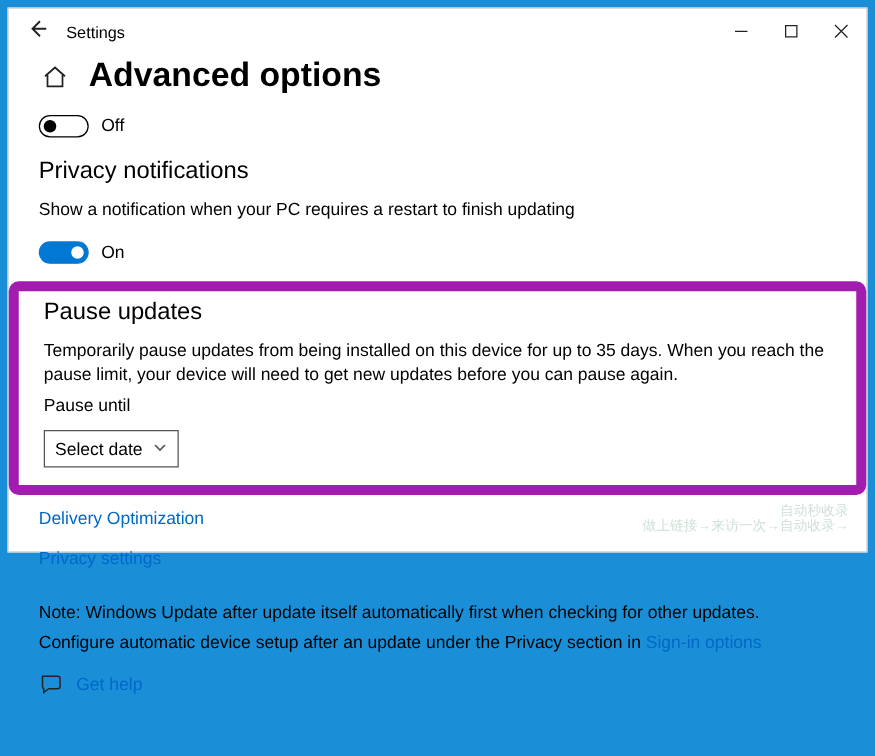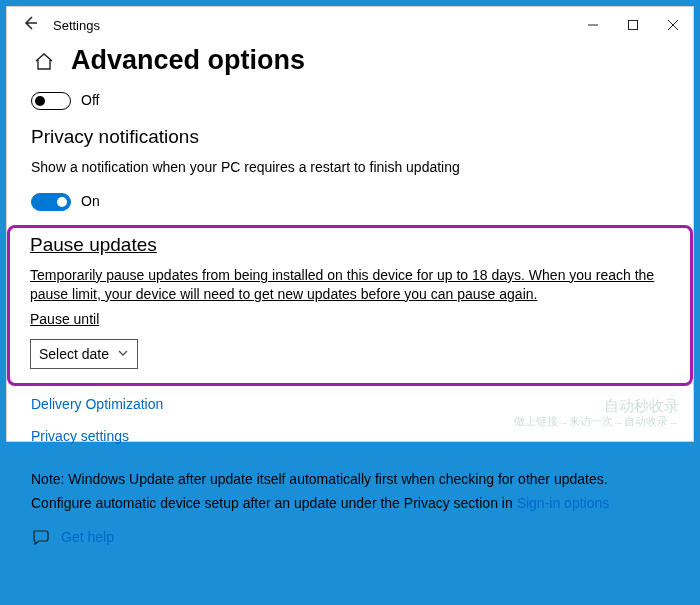--- a/index.html
+++ b/index.html
@@ -40,45 +40,44 @@
   .toggle { width: 40px; height: 18px; border: 1px solid #000; border-radius: 9px; position: relative; background:#fff; cursor:pointer; }
   .toggle .knob { position: absolute; width: 10px; height: 10px; border-radius: 50%; background:#000; top: 3px; left: 3px; }
   .toggle.on { background:#0078d4; border-color:#0078d4; }
   .toggle.on .knob { background:#fff; left: auto; right: 3px; }
   .toggle-label { margin-left: 10px; font-size: 14px; }
 
   .section-title { font-size: 19px; font-weight: 400; margin: 16px 0 10px 0; }
   .body-text { font-size: 14px; line-height: 1.35; margin: 6px 0; }
 
   .highlight {
-    border: 3px solid #a21caf; border-radius: 8px;
+    border: 8px solid #a21caf; border-radius: 8px;
     margin-left: -24px; margin-right: -24px;
     padding: 6px 20px 14px 20px;
-    text-decoration: underline;
   }
 
   .select-box {
     display: inline-flex; align-items: center;
     border: 1px solid #555; height: 30px;
     padding: 0 8px; cursor: pointer; margin-top: 4px;
   }
   .select-box .chev { margin-left: 8px; }
 
   .link { color: #0068c6; cursor: pointer; display: inline-block; margin: 10px 0 6px 0; }
   .link.inline { margin: 0; text-align: right; }
 
   .gethelp { display: flex; align-items: center; margin-top: 14px; }
   .gethelp .icon { width: 20px; height: 20px; margin-right: 10px; position: relative; }
 
   .watermark {
     position: absolute; right: 14px; bottom: 14px;
     text-align: right; opacity: 0.25; color: #3a7f5a;
     font-size: 11px; line-height: 1.1; pointer-events: none;
   }
-  .watermark .wm-big { font-size: 15px; }
+  .watermark .wm-big { font-size: 11px; }
 </style>
 </head>
 <body>
 
 <div class="window">
   <div class="titlebar">
     <div class="tb-back">
       <svg width="18" height="18" viewBox="0 0 18 18">
           <path d="M11 3 L5 9 L11 15 M5 9 H16" stroke="#222" stroke-width="1.5" fill="none"></path>
         </svg>
@@ -123,21 +122,21 @@
     <div class="body-text">Show a notification when your PC requires a restart to finish updating</div>
     <div class="toggle-row">
       <div class="toggle on">
           <div class="knob"></div>
         </div>
       <div class="toggle-label">On</div>
     </div>
 
     <div class="highlight">
       <div class="section-title" style="margin-top:0">Pause updates</div>
-      <div class="body-text">Temporarily pause updates from being installed on this device for up to 18 days. When you reach the pause limit, your device will need to get new updates before you can pause again.</div>
+      <div class="body-text">Temporarily pause updates from being installed on this device for up to 35 days. When you reach the pause limit, your device will need to get new updates before you can pause again.</div>
       <div class="body-text">Pause until</div>
       <div class="select-box">
         <span>Select date</span>
         <span class="chev"><svg width="12" height="12">
               <path d="M2 4 L6 8 L10 4" stroke="#555" stroke-width="1.4" fill="none"></path>
             </svg></span>
       </div>
     </div>
 
     <div class="link">Delivery Optimization</div><br>

